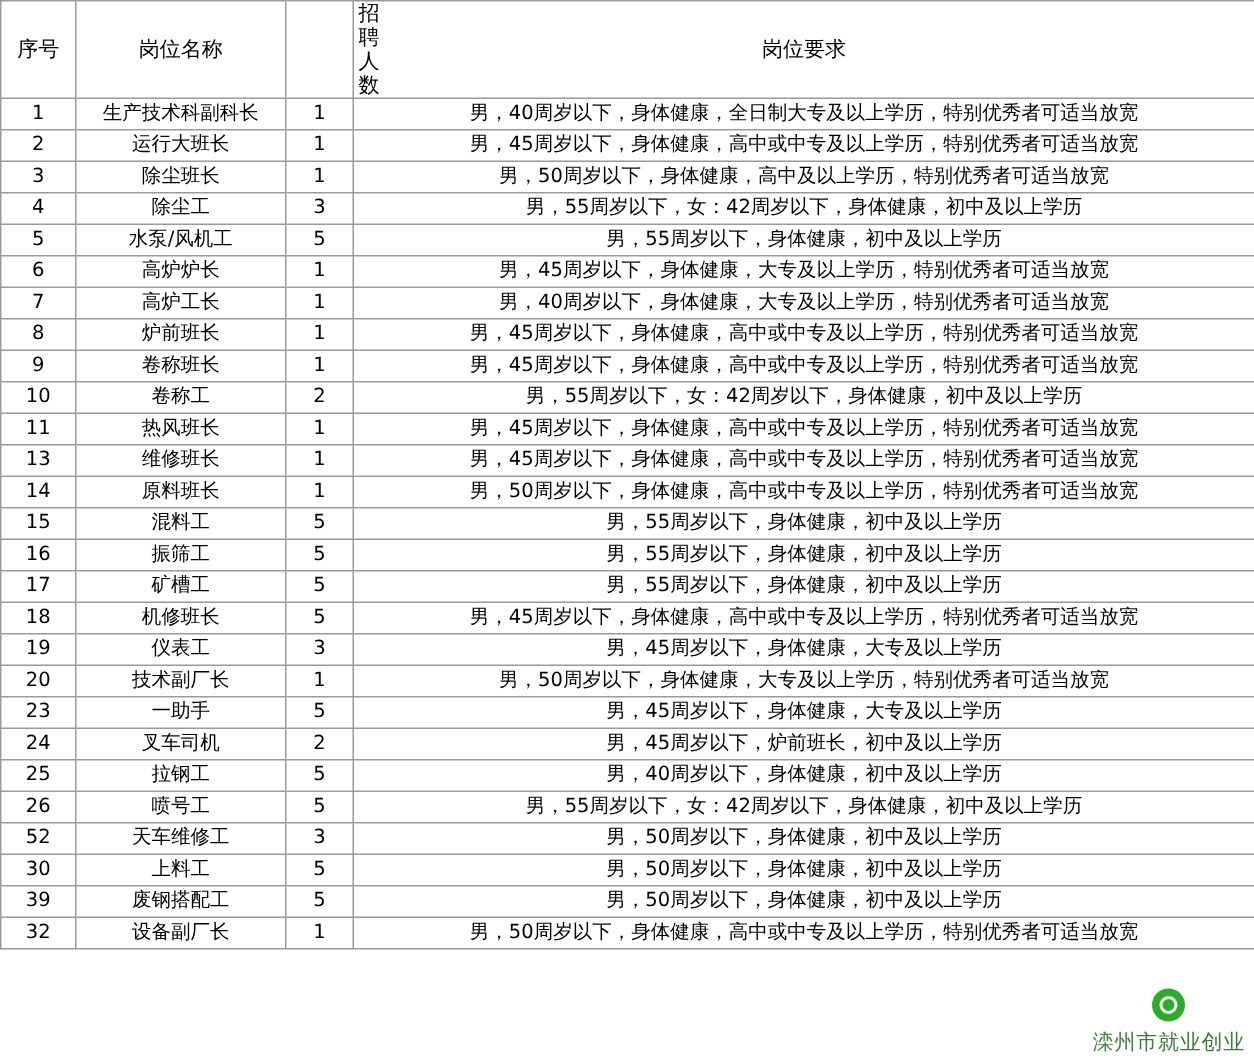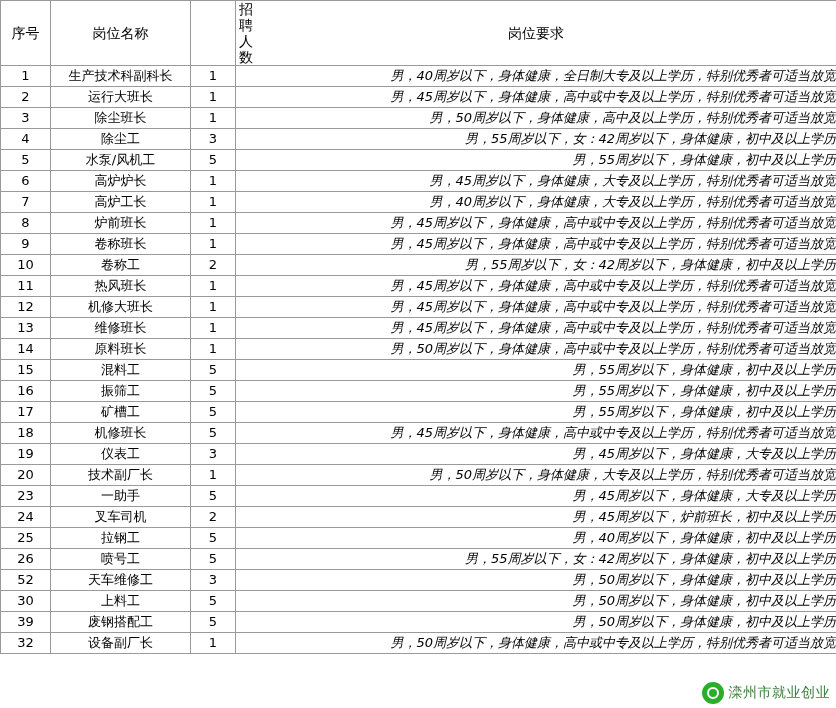--- a/index.html
+++ b/index.html
@@ -35,33 +35,34 @@
     text-align: center;
     font-size: 14px;
   }
   col.c-seq { width: 50px; }
   col.c-name { width: 140px; }
   col.c-count { width: 45px; }
   col.c-req { width: 601px; }
 
   td.seq, td.count { text-align: center; }
   td.name { text-align: center; }
-  td.req { text-align: right; padding-left: 4px; white-space: nowrap; overflow: hidden; font-style: italic; }
+  td.req { text-align: center; padding-left: 4px; white-space: nowrap; overflow: hidden; }
 
   .hdr-two-line { line-height: 1.15; margin-left: 48px; }
 
   
   .watermark {
     position: absolute;
     right: 6px;
     bottom: 4px;
     display: flex;
     align-items: center;
     gap: 5px;
     pointer-events: none;
+    flex-direction: column;
   }
   .wm-badge {
     width: 22px;
     height: 22px;
     border-radius: 50%;
     background: #2aae2a;
     position: relative;
     flex: none;
   }
   .wm-badge::before {
@@ -164,26 +165,20 @@
         <td class="count">2</td>
         <td class="req">男，55周岁以下，女：42周岁以下，身体健康，初中及以上学历</td>
       </tr>
       <tr>
         <td class="seq">11</td>
         <td class="name">热风班长</td>
         <td class="count">1</td>
         <td class="req">男，45周岁以下，身体健康，高中或中专及以上学历，特别优秀者可适当放宽</td>
       </tr>
       <tr>
-        <td class="seq">12</td>
-        <td class="name">机修大班长</td>
-        <td class="count">1</td>
-        <td class="req">男，45周岁以下，身体健康，高中或中专及以上学历，特别优秀者可适当放宽</td>
-      </tr>
-      <tr>
         <td class="seq">13</td>
         <td class="name">维修班长</td>
         <td class="count">1</td>
         <td class="req">男，45周岁以下，身体健康，高中或中专及以上学历，特别优秀者可适当放宽</td>
       </tr>
       <tr>
         <td class="seq">14</td>
         <td class="name">原料班长</td>
         <td class="count">1</td>
         <td class="req">男，50周岁以下，身体健康，高中或中专及以上学历，特别优秀者可适当放宽</td>

